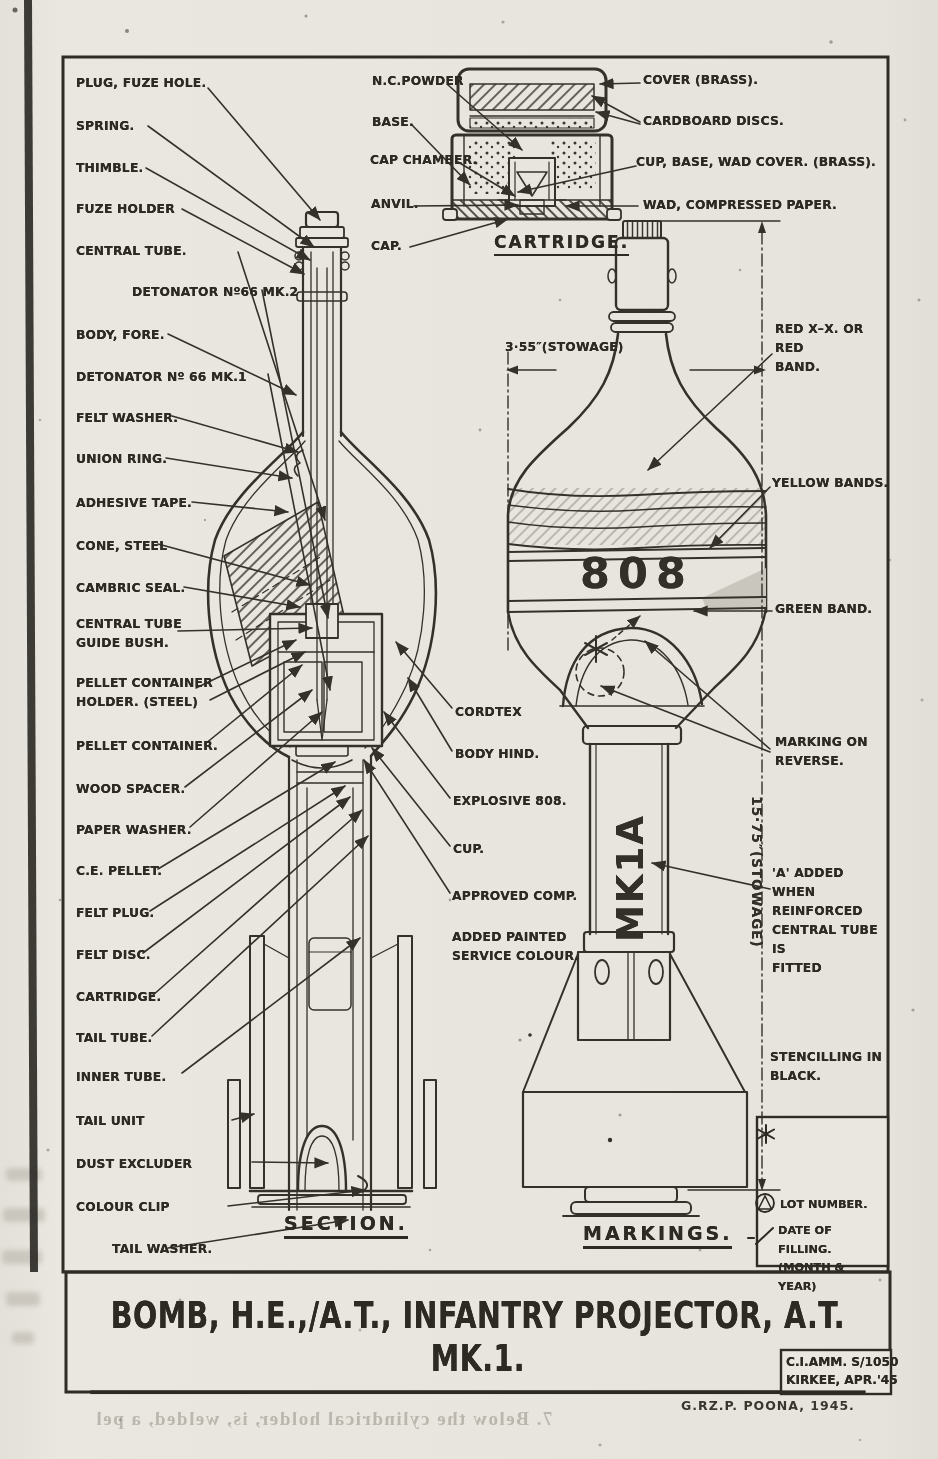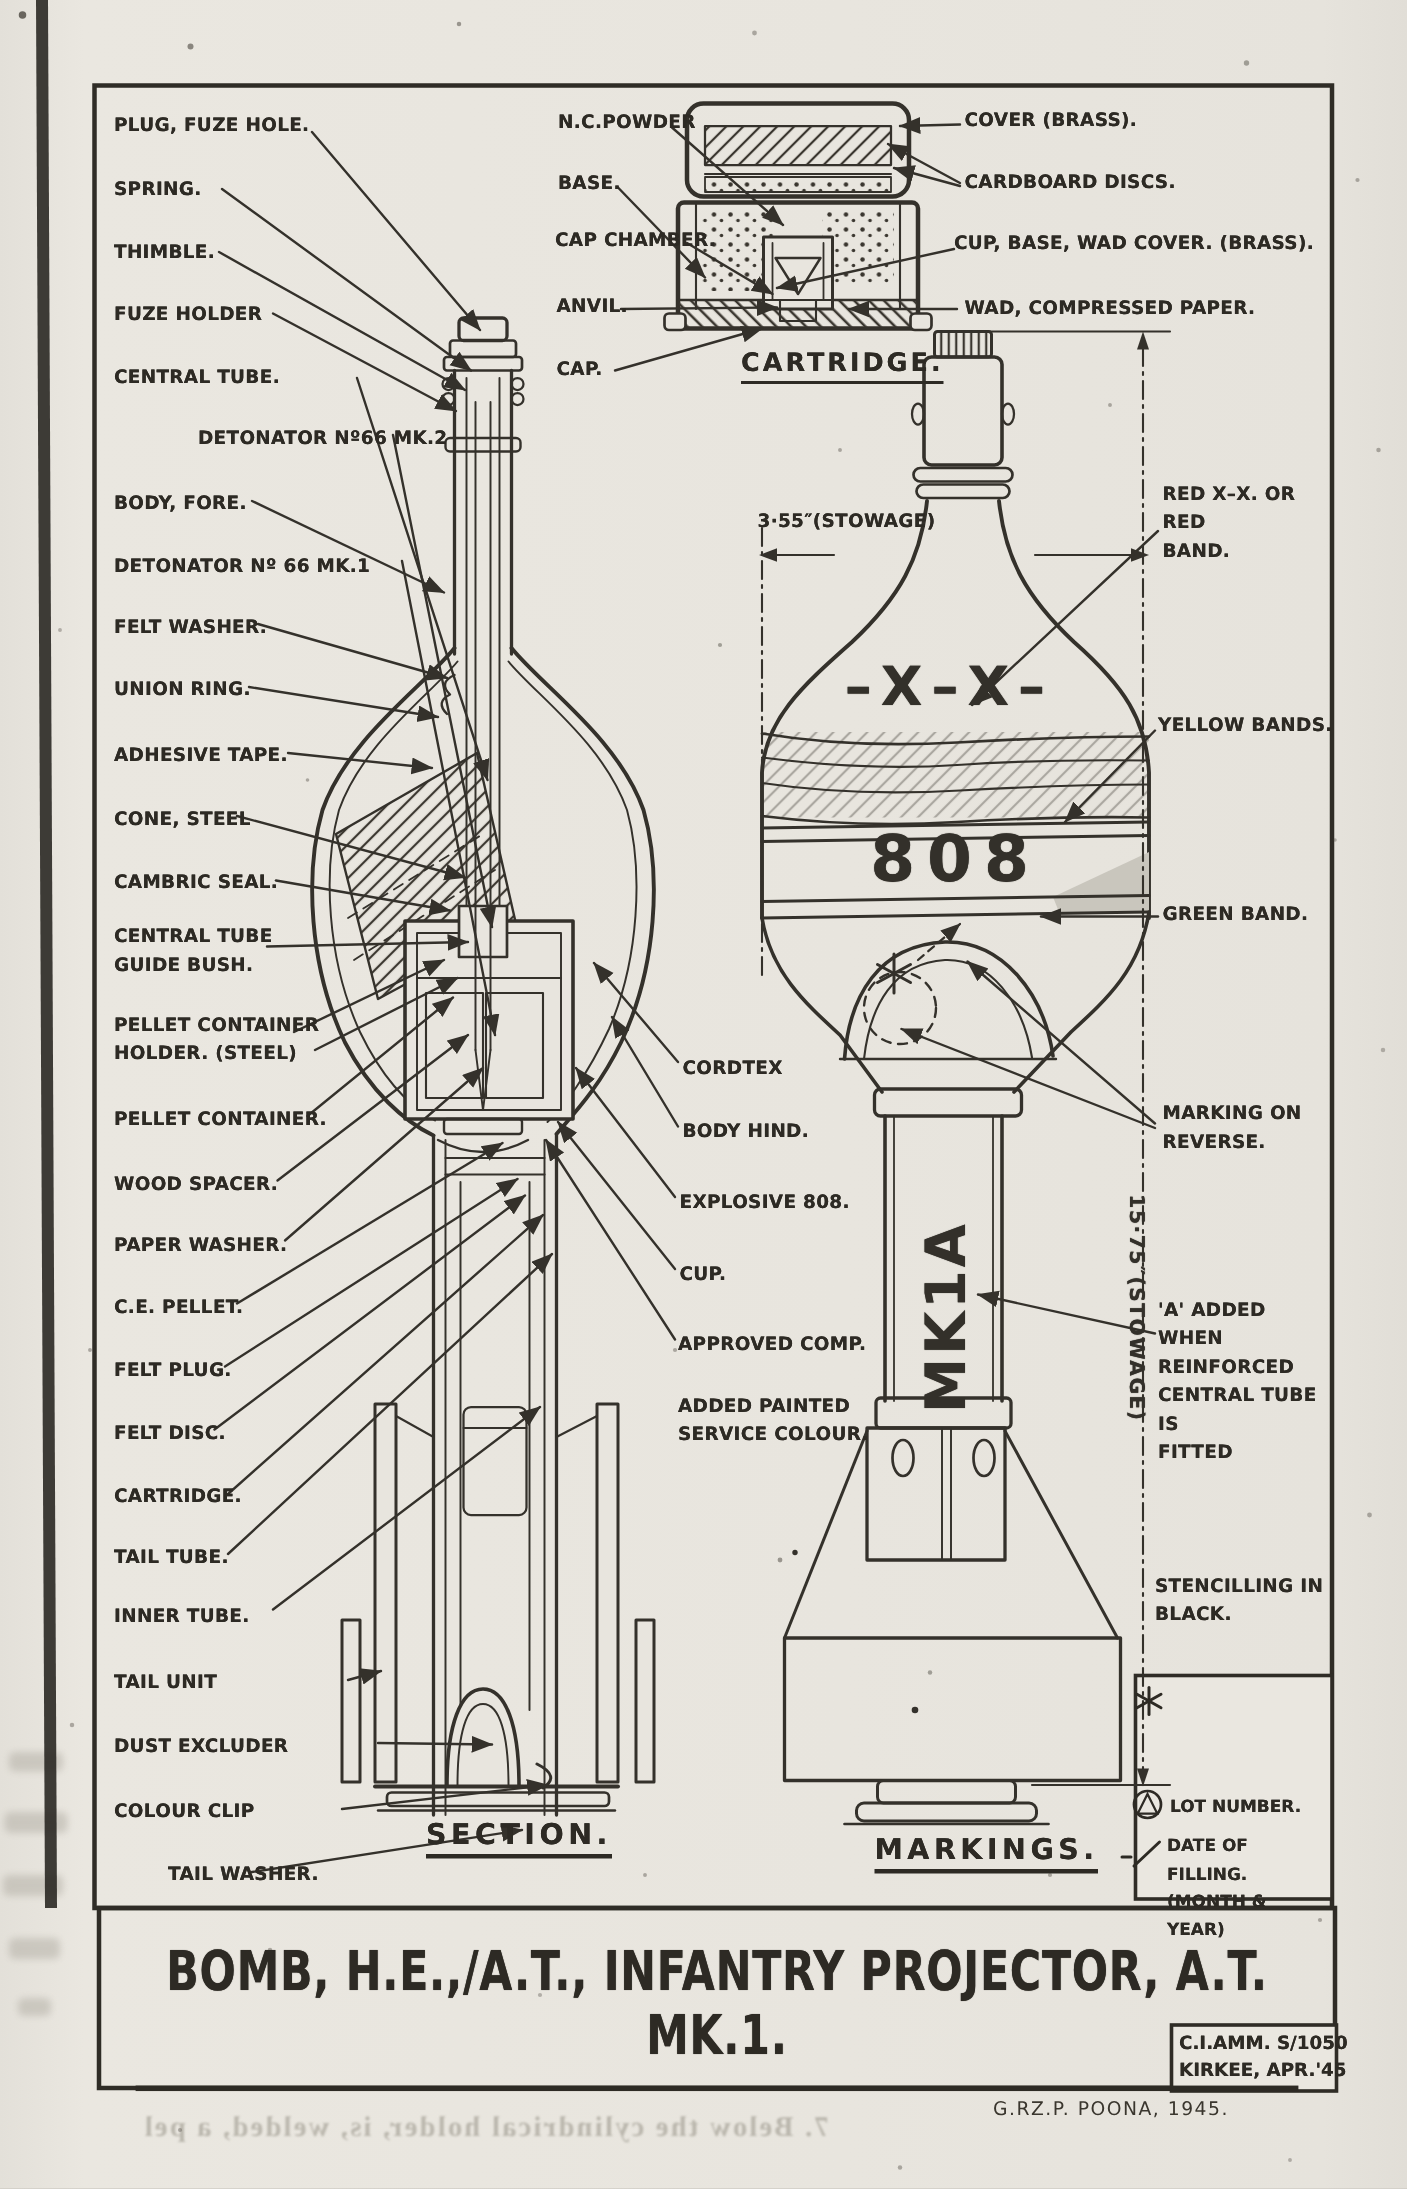--- a/index.html
+++ b/index.html
@@ -22,22 +22,22 @@
   .smudge{position:absolute;z-index:0;background:#aaa69c;filter:blur(2.5px);opacity:.45;border-radius:4px;}
   .bleed{position:absolute;z-index:0;font-family:"Liberation Serif",serif;font-weight:700;
        font-size:19px;letter-spacing:1.5px;color:#8d897d;transform:scaleX(-1);
        filter:blur(.7px);opacity:.5;white-space:nowrap;}
   .title-wrap{position:absolute;left:70px;top:1294px;width:816px;text-align:center;z-index:3;}
   .title-text{display:inline-block;font-family:"DejaVu Sans",sans-serif;font-weight:700;
        font-size:30px;letter-spacing:.5px;color:#2d2a24;text-shadow:0 0 .5px #2d2a24;
        border-bottom:3px solid #2d2a24;padding-bottom:9px;transform:scale(.95,1.22);transform-origin:50% 0;}
   .stamp{position:absolute;left:786px;top:1353px;z-index:3;font-family:"DejaVu Sans",sans-serif;
        font-weight:700;font-size:12.2px;line-height:1.5;color:#2d2a24;text-shadow:0 0 .4px #2d2a24;}
-  .credit{position:absolute;left:662px;top:1398px;z-index:3;font-family:"DejaVu Sans",sans-serif;
-       font-weight:400;font-size:12.5px;letter-spacing:1px;color:#3a362e;}
+  .credit{position:absolute;left:681px;top:1398px;z-index:3;font-family:"DejaVu Sans",sans-serif;
+       font-weight:700;font-size:12.5px;letter-spacing:1px;color:#3a362e;}
 </style>
 </head>
 <body>
 
 <div class="page">
 
   <div class="smudge" style="left:6px;top:1168px;width:36px;height:13px;"></div>
   <div class="smudge" style="left:3px;top:1208px;width:42px;height:14px;"></div>
   <div class="smudge" style="left:2px;top:1250px;width:40px;height:14px;"></div>
   <div class="smudge" style="left:6px;top:1292px;width:34px;height:14px;"></div>
@@ -378,21 +378,20 @@
 CENTRAL TUBE IS
 FITTED</div>
       <div class="lbl" style="left: 770px; top: 1048px; width: 115px;">STENCILLING IN
 BLACK.</div>
     </div>
 
   <div class="cap underl" style="left:494px;top:232px;font-size:17px;letter-spacing:2px;">CARTRIDGE.</div>
   <div class="cap underl" style="left:284px;top:1212px;font-size:19px;letter-spacing:3px;border-bottom-width:3px;">SECTION.</div>
   <div class="cap underl" style="left:583px;top:1222px;font-size:19px;letter-spacing:3px;border-bottom-width:3px;">MARKINGS.</div>
 
-  <div class="stencil" style="left:528px;top:438px;width:210px;font-size:36px;letter-spacing:6px;">–X–X–</div>
   <div class="stencil" style="left:562px;top:548px;width:150px;font-size:43px;letter-spacing:8px;">808</div>
   <div class="stencil rotm90" style="left:569px;top:862px;width:120px;height:40px;font-size:37px;letter-spacing:2px;">MK1A</div>
   <div class="stencil rot90" style="left:657px;top:864px;width:200px;height:16px;font-size:13.5px;letter-spacing:1px;">15·75″(STOWAGE)</div>
 
   <div class="legend-text" style="left:780px;top:1196px;width:104px;">LOT NUMBER.</div>
   <div class="legend-text" style="left:778px;top:1222px;width:108px;">DATE OF FILLING.
 (MONTH &amp; YEAR)</div>
 
   <div class="title-wrap">
     <span class="title-text">BOMB, H.E.,/A.T., INFANTRY PROJECTOR, A.T. MK.1.</span>

